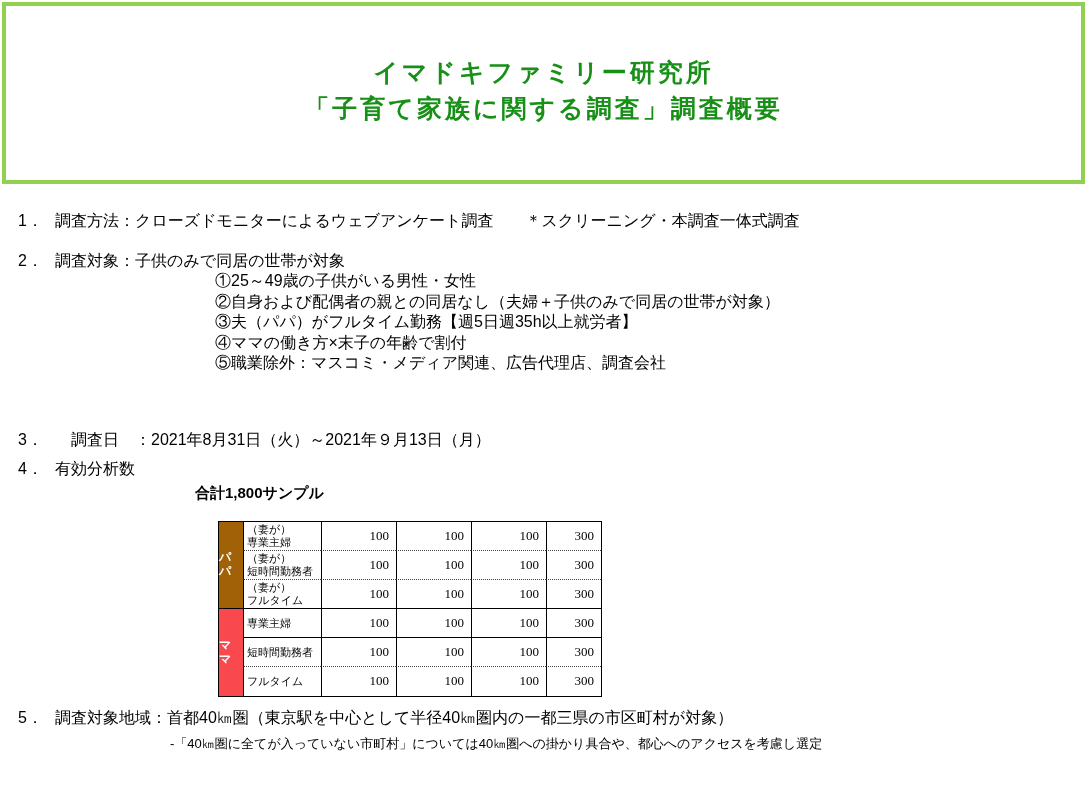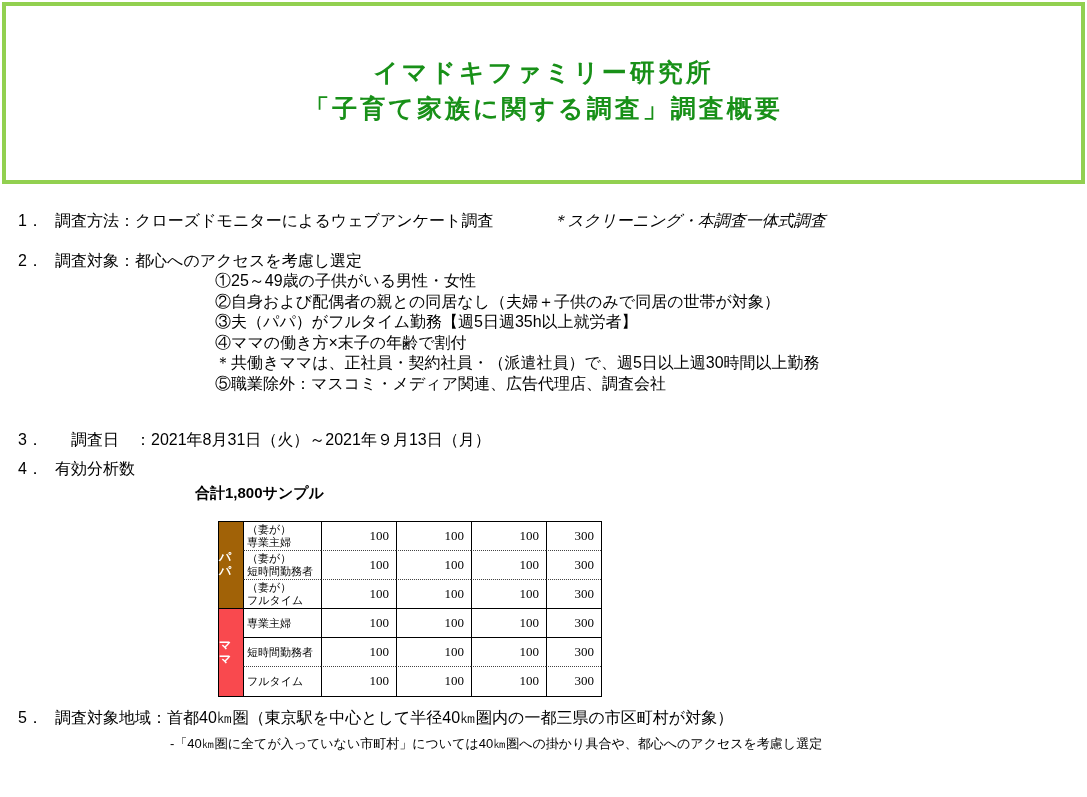--- a/index.html
+++ b/index.html
@@ -8,21 +8,21 @@
 
   
   .title-box{position:absolute;left:2px;top:2px;width:1075px;height:174px;
              border:4px solid #92D050;background:#fff;}
   .title{position:absolute;left:0;top:48px;width:100%;text-align:center;
          color:#189018;font-weight:bold;font-size:25px;line-height:36px;letter-spacing:3px;}
 
   
   .item{position:absolute;left:18px;font-size:16px;white-space:nowrap;}
   .item .num{display:inline-block;width:37px;}
-  .item .note{margin-left:58px;font-style:italic;}
+  .item .note{margin-left:32px;}
   .sublines{position:absolute;left:215px;top:271px;font-size:16px;line-height:20.5px;white-space:nowrap;}
   .sub5{position:absolute;left:170px;top:735px;font-size:13px;white-space:nowrap;}
 
   
   .tcaption{position:absolute;left:195px;top:484px;width:120px;text-align:right;
             font-size:15px;font-weight:bold;white-space:nowrap;}
 
   
   .hgrid{position:absolute;left:320px;top:461px;display:grid;box-sizing:border-box;
          grid-template-columns:75px 75px 75px 55px;grid-template-rows:20px 40px;
@@ -58,29 +58,28 @@
       <div>イマドキファミリー研究所</div>
       <div>「子育て家族に関する調査」調査概要</div>
     </div>
   </div>
 
   <div class="item" style="top:211px">
     <span class="num">1．</span><span>調査方法：クローズドモニターによるウェブアンケート調査</span><span class="note">＊スクリーニング・本調査一体式調査</span>
   </div>
 
   <div class="item" style="top:251px">
-    <span class="num">2．</span><span>調査対象：都心へのアクセスを考慮し選定</span>
+    <span class="num">2．</span><span>調査対象：子供のみで同居の世帯が対象</span>
   </div>
 
   <div class="sublines">
     <div>①25～49歳の子供がいる男性・女性</div>
     <div>②自身および配偶者の親との同居なし（夫婦＋子供のみで同居の世帯が対象）</div>
     <div>③夫（パパ）がフルタイム勤務【週5日週35h以上就労者】</div>
     <div>④ママの働き方×末子の年齢で割付</div>
-    <div>＊共働きママは、正社員・契約社員・（派遣社員）で、週5日以上週30時間以上勤務</div>
     <div>⑤職業除外：マスコミ・メディア関連、広告代理店、調査会社</div>
   </div>
 
   <div class="item" style="top:430px">
     <span class="num">3．</span><span>　調査日　：2021年8月31日（火）～2021年９月13日（月）</span>
   </div>
 
   <div class="item" style="top:459px">
     <span class="num">4．</span><span>有効分析数</span>
   </div>

